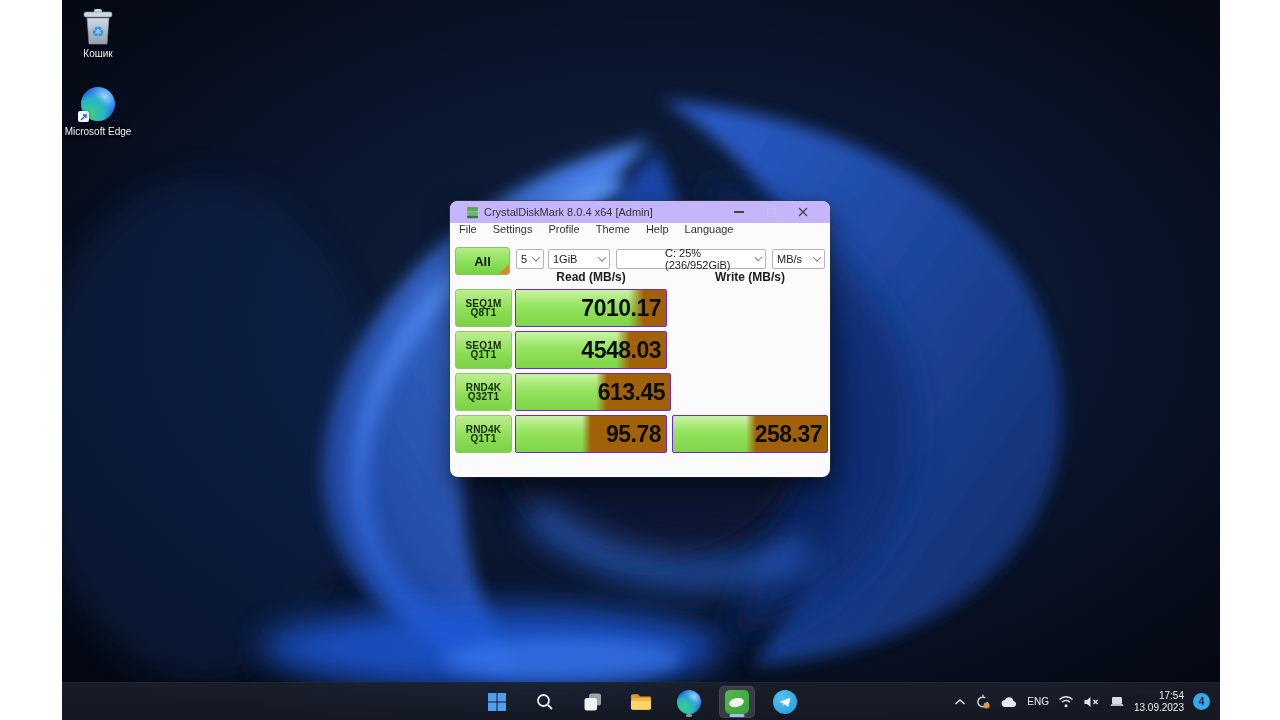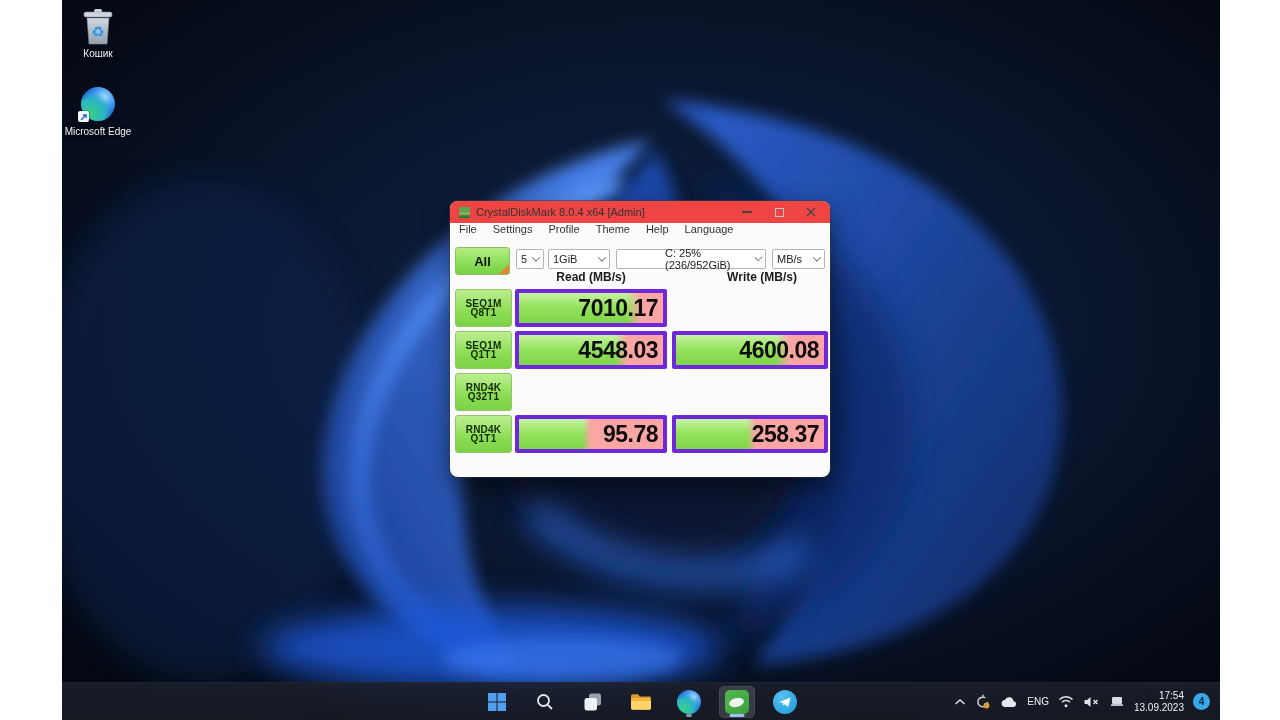--- a/index.html
+++ b/index.html
@@ -18,21 +18,21 @@
   #icon-edge { left:2px; top:84px; }
   .edge-ball { width:34px; height:34px; border-radius:50%;
     background: radial-gradient(circle at 68% 30%, #a8dcff 0%, #4da1f2 26%, #1b62d4 55%, #123f9e 78%, #0c2f7e 100%); position:relative; }
   .edge-ball::after { content:""; position:absolute; inset:0; border-radius:50%;
     background: radial-gradient(circle at 28% 78%, #38d183 0%, #2bb4c4 38%, rgba(0,0,0,0) 62%); }
   .shortcut-badge { position:absolute; left:-2px; bottom:2px; width:11px; height:11px; background:#f4f7fa; border-radius:2px; display:flex; align-items:center; justify-content:center; box-shadow:0 0 2px rgba(0,0,0,.6); }
 
   
   .cdm { position:absolute; left:388px; top:201px; width:380px; height:276px; background:#fbfbfb; border-radius:8px;
     box-shadow:0 10px 26px rgba(0,0,0,.5), 0 0 0 1px rgba(70,70,70,.55); font-size:11px; color:#222; }
-  .cdm-title { position:absolute; left:0; top:0; right:0; height:22px; background:#ef4444; border-radius:8px 8px 0 0; display:flex; align-items:center; padding:0 8px; gap:5px; }
+  .cdm-title { position:absolute; left:0; top:0; right:0; height:22px; background:#c4b5fd; border-radius:8px 8px 0 0; display:flex; align-items:center; padding:0 16px; gap:5px; }
   .cdm-title .t { font-size:11px; color:#333; }
   .win-btns { margin-left:auto; display:flex; align-items:center; gap:18px; padding-right:4px; }
   .wb { width:14px; height:14px; display:flex; align-items:center; justify-content:center; }
   .glyph-min { width:10px; height:1.5px; background:#444; }
   .glyph-max { width:9px; height:9px; border:1.2px solid #c7c7c7; }
   .cdm-menu { position:absolute; left:0; top:22px; right:0; height:18px; display:flex; align-items:flex-start; gap:16px; padding:0 9px; background:#fbfbfb; }
   .cdm-menu span { color:#333; }
 
   .btn-all { position:absolute; left:5px; top:46px; width:55px; height:28px; border:1px solid #8fbf63; border-radius:3px;
     background:linear-gradient(to bottom,#b6ed85 0%, #8ce05a 55%, #77d243 100%); display:flex; align-items:center; justify-content:center;
@@ -41,28 +41,28 @@
 
   .dd { position:absolute; top:48px; height:20px; background:#fff; border:1px solid #b5b5b5; border-radius:2px; display:flex; align-items:center; padding:0 4px; color:#222; }
   .dd .chev { margin-left:auto; width:6px; height:6px; border-right:1.4px solid #777; border-bottom:1.4px solid #777; transform:rotate(45deg) translate(-1px,-1px); }
   #dd-count { left:66px;  width:28px; }
   #dd-size  { left:98px;  width:62px; }
   #dd-drive { left:166px; width:150px;padding-left:48px; }
   #dd-unit  { left:322px; width:53px; }
 
   .col-head { position:absolute; top:69px; height:17px; font-weight:bold; font-size:12px; color:#1b1b1b; text-align:center; }
   #head-read  { left:65px;  width:152px; }
-  #head-write { left:234px; width:156px; }
+  #head-write { left:222px; width:156px; }
 
   .rows { position:absolute; left:5px; top:88px; width:373px; display:flex; flex-direction:column; gap:4px; }
   .row { display:flex; height:38px; }
   .rowlabel { width:57px; margin-right:3px; border:1px solid #93c567; border-radius:3px;
     background:linear-gradient(to bottom,#bdee90 0%, #8cdd55 60%, #7bd245 100%);
     display:flex; flex-direction:column; align-items:center; justify-content:center; font-size:10px; font-weight:bold; color:#102a00; line-height:9px; letter-spacing:.2px; }
-  .cell { position:relative; border:4px solid #6d28d9; border-radius:2px; background:#fca5a5; overflow:hidden; }
+  .cell { position:relative; border:1px solid #6d28d9; border-radius:2px; background:#a16207; overflow:hidden; }
   .cell.read  { width:152px; margin-right:5px; }
   .cell.write { width:156px; }
   .fill { position:absolute; left:0; top:0; bottom:0;
     background:linear-gradient(to bottom,#c9f4a3 0%, #95e35f 45%, #7fd547 100%);
     -webkit-mask-image:linear-gradient(to right,#000 88%, rgba(0,0,0,0) 100%);
             mask-image:linear-gradient(to right,#000 88%, rgba(0,0,0,0) 100%); }
   .val { position:absolute; right:5px; top:0; bottom:0; display:flex; align-items:center; font-weight:bold; font-size:23px; color:#0d0d0d; letter-spacing:-0.5px; }
 
   
   .taskbar { position:absolute; left:0; right:0; bottom:0; height:38px;
@@ -231,29 +231,29 @@
         </div>
         <div class="row">
           <div class="rowlabel">
             <span>SEQ1M</span>
               <span>Q1T1</span>
           </div>
           <div class="cell read">
             <div class="fill" style="width: 76%;"></div>
             <span class="val">4548.03</span>
           </div>
-          <div class="cell write">
-            <div class="fill" style="width: 77%;"></div>
-            <span class="val">4600.08</span>
-          </div>
         </div>
         <div class="row">
           <div class="rowlabel">
             <span>RND4K</span>
               <span>Q32T1</span>
+          </div>
+          <div class="cell write">
+            <div class="fill" style="width: 59%;"></div>
+            <span class="val">613.45</span>
           </div>
         </div>
         <div class="row">
           <div class="rowlabel">
             <span>RND4K</span>
               <span>Q1T1</span>
           </div>
           <div class="cell read">
             <div class="fill" style="width: 50%;"></div>
             <span class="val">95.78</span>

